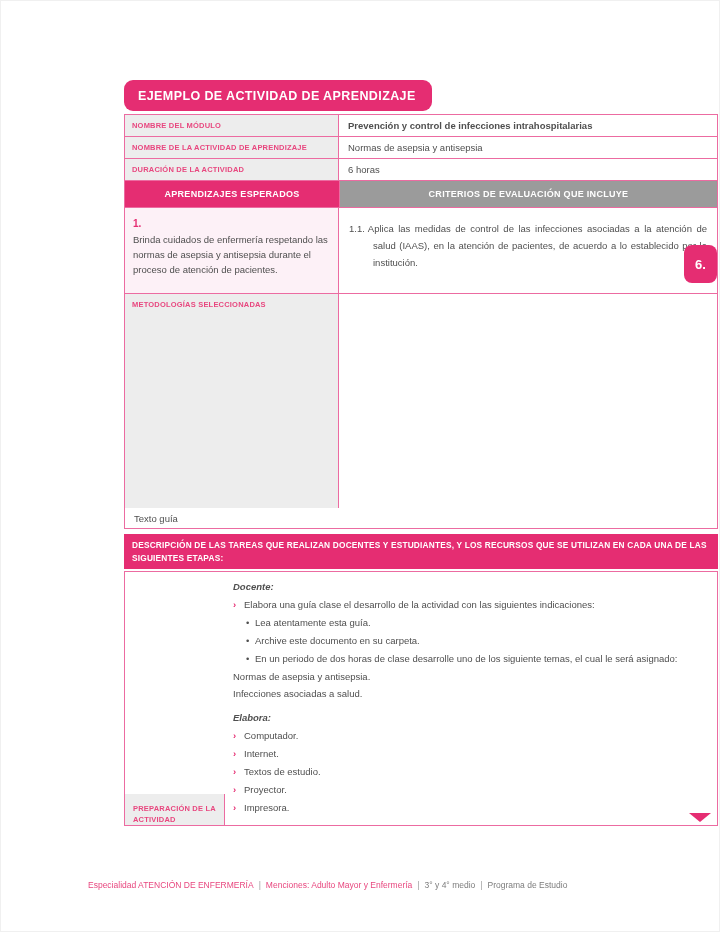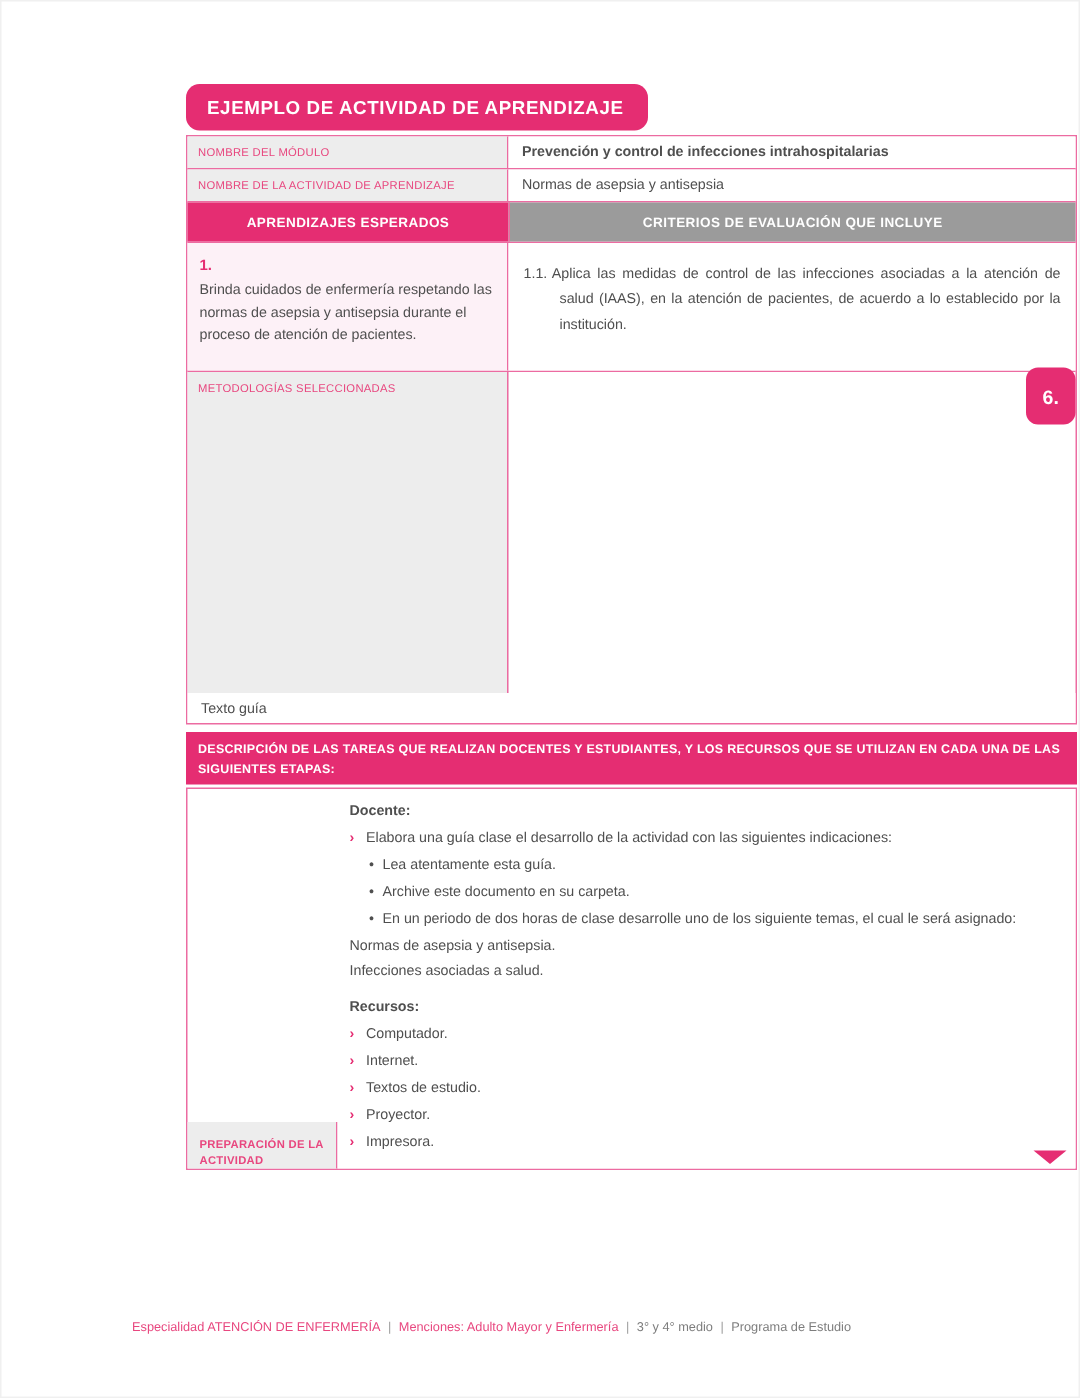--- a/index.html
+++ b/index.html
@@ -14,21 +14,21 @@
   *{box-sizing:border-box;margin:0;padding:0;}
   html,body{width:720px;height:932px;}
   body{
     position:relative;
     background:#ffffff;
     font-family:"Liberation Sans", sans-serif;
     color:var(--text);
     overflow:hidden;
   }
   .page-edge{position:absolute;inset:0;border:1px solid #f0f0f0;pointer-events:none;}
-  .content{position:absolute;left:88px;top:56px;width:630px;padding-left:36px;}
+  .content{position:absolute;left:88px;top:80px;width:630px;padding-left:36px;}
 
   .title-pill{
     display:inline-block;
     background:var(--pink);
     color:#fff;
     font-weight:bold;
     font-size:12.5px;
     letter-spacing:.4px;
     padding:9px 16px 8px 14px;
     border-radius:9px;
@@ -36,21 +36,21 @@
   }
 
   .tbl{border:1px solid var(--pink-border);background:#fff;}
   .row{display:flex;border-bottom:1px solid var(--pink-border);}
   .row:last-child{border-bottom:none;flex-direction:column;}
 
   .label-cell{
     width:214px;flex:0 0 214px;
     background:var(--gray-cell);
     color:var(--pink-label);
-    font-size:7.5px;font-weight:normal;letter-spacing:.2px;
+    font-size:7.5px;font-weight:bold;letter-spacing:.2px;
     padding:6px 4px 4px 7px;
     border-right:1px solid var(--pink-border);
     line-height:10px;
   }
   .value-cell{
     flex:1;background:#fff;
     font-size:9.5px;line-height:11px;
     padding:5px 8px 4px 9px;
     color:var(--text);
   }
@@ -101,21 +101,21 @@
   .prep-row{border-bottom:none;min-height:247px;align-items:flex-end;}
   .prep-label{
     width:100px;flex:0 0 100px;
     background:var(--gray-cell);
     color:var(--pink-label);
     font-size:7.5px;font-weight:bold;letter-spacing:.2px;line-height:11px;
     padding:9px 6px 0 8px;
     border-right:1px solid var(--pink-border);
   }
   .prep-body{flex:1;background:#fff;padding:8px 14px 6px 8px;font-size:9.5px;line-height:13px;}
-  .p-heading{font-weight:bold;margin-bottom:5px;}
+  .p-heading{font-weight:bold;margin-bottom:5px;font-style:italic;}
   .li{display:flex;margin-bottom:5px;}
   .mk{width:11px;flex:0 0 11px;color:var(--pink);font-weight:bold;}
   .li2{display:flex;margin-left:13px;margin-bottom:5px;}
   .mk2{width:9px;flex:0 0 9px;color:var(--text);}
   .topic{margin-bottom:4px;}
   .recursos{margin-top:11px;}
 
   .cont-arrow{
     position:absolute;right:6px;bottom:3px;
     width:0;height:0;
@@ -153,20 +153,24 @@
   <div class="title-pill">EJEMPLO DE ACTIVIDAD DE APRENDIZAJE</div>
 
   <div class="tbl">
     <div class="row info-row">
       <div class="label-cell">NOMBRE DEL MÓDULO</div>
       <div class="value-cell bold">Prevención y control de infecciones intrahospitalarias</div>
     </div>
     <div class="row info-row">
       <div class="label-cell">NOMBRE DE LA ACTIVIDAD DE APRENDIZAJE</div>
       <div class="value-cell">Normas de asepsia y antisepsia</div>
+    </div>
+    <div class="row info-row">
+      <div class="label-cell">DURACIÓN DE LA ACTIVIDAD</div>
+      <div class="value-cell">6 horas</div>
     </div>
 
     <div class="hdr-row">
       <div class="hdr-left">APRENDIZAJES ESPERADOS</div>
       <div class="hdr-right">CRITERIOS DE EVALUACIÓN QUE INCLUYE</div>
     </div>
 
     <div class="row ae-row">
       <div class="ae-cell">
         <span class="ae-num">1.</span>
@@ -204,21 +208,21 @@
           <span class="mk2">•</span>
           <span>Archive este documento en su carpeta.</span>
         </div>
         <div class="li2">
           <span class="mk2">•</span>
           <span>En un periodo de dos horas de clase desarrolle uno de los siguiente temas, el cual le será asignado:</span>
         </div>
         <div class="topic">Normas de asepsia y antisepsia.</div>
         <div class="topic">Infecciones asociadas a salud.</div>
 
-        <div class="p-heading recursos">Recursos:</div>
+        <div class="p-heading recursos">Elabora:</div>
         <div class="li">
           <span class="mk">›</span>
           <span>Computador.</span>
         </div>
         <div class="li">
           <span class="mk">›</span>
           <span>Internet.</span>
         </div>
         <div class="li">
           <span class="mk">›</span>

